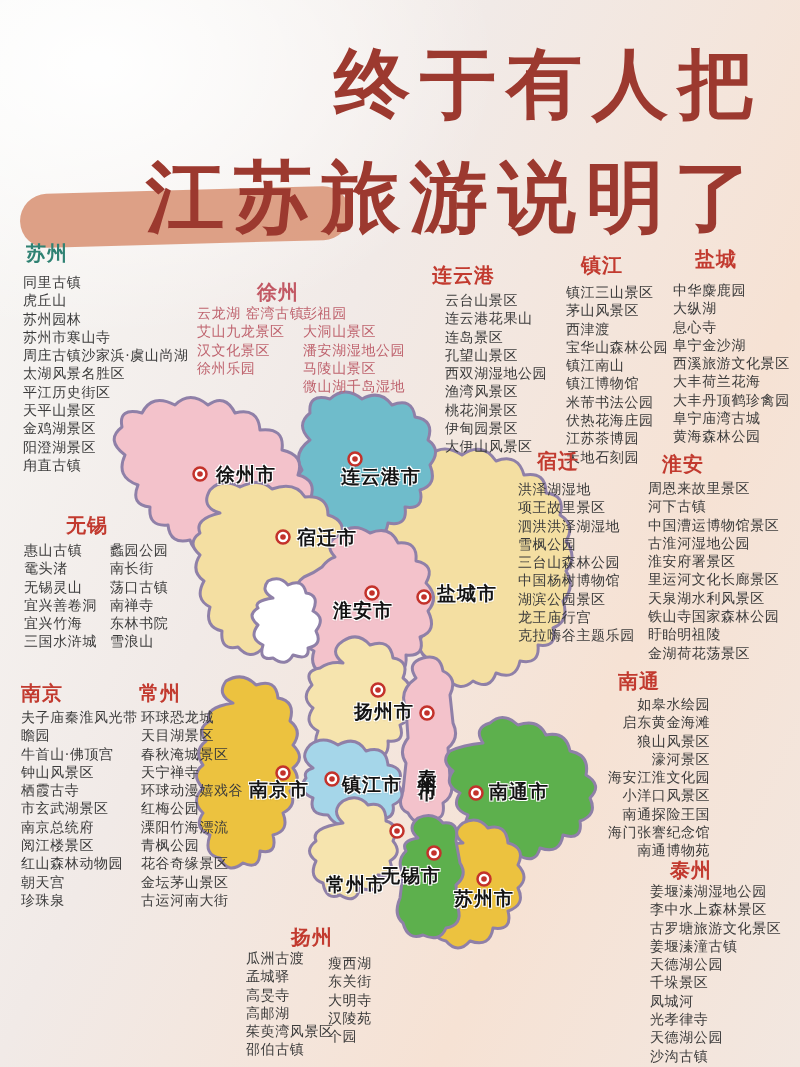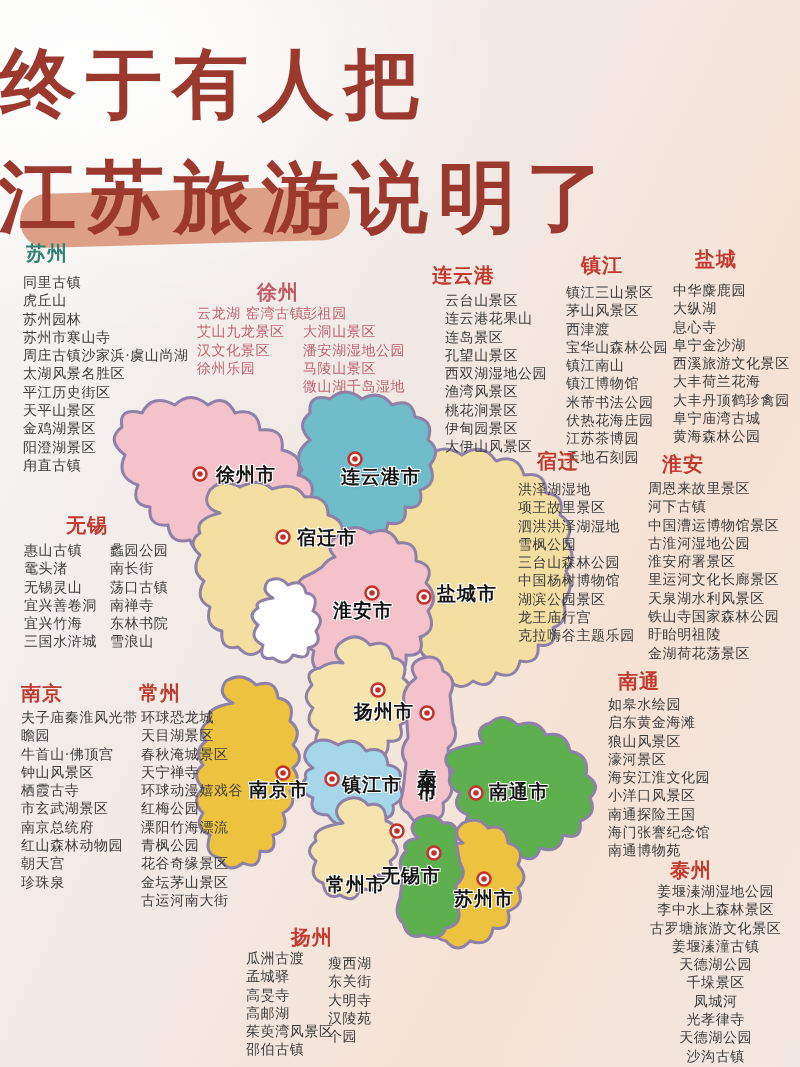--- a/index.html
+++ b/index.html
@@ -5,21 +5,21 @@
   html,body{margin:0;padding:0;}
   body{font-family:"DejaVu Sans","Liberation Sans",sans-serif;}
   #page{
     position:relative;width:800px;height:1067px;overflow:hidden;
     background:
       radial-gradient(ellipse 620px 420px at 12% 6%, rgba(255,255,255,0.95), rgba(255,255,255,0) 65%),
       linear-gradient(115deg,#f8f8f6 0%,#f1eae7 38%,#f6e2d4 72%,#f2e7e0 100%);
   }
   
   .title-line{
-    position:absolute;width:764px;text-align:left;
+    position:absolute;width:764px;text-align:right;
     font-weight:bold;color:#9c392f;letter-spacing:10px;
     white-space:nowrap;z-index:3;
   }
   #title1{top:34px;font-size:76px;}
   #title2{top:146px;left:-2px;font-size:78px;}
   .brush{
     position:absolute;left:20px;top:190px;width:330px;height:54px;
     background:#db9b80;border-radius:28px;transform:rotate(-1.6deg);
     z-index:2;opacity:.95;
   }
@@ -97,20 +97,21 @@
   <div>
     <div class="hdr" style="left:21px;top:680px;">南京</div>
     <div class="plist" style="left:21px;top:708px;">
         <div>夫子庙秦淮风光带</div>
         <div>瞻园</div>
         <div>牛首山·佛顶宫</div>
         <div>钟山风景区</div>
         <div>栖霞古寺</div>
         <div>市玄武湖景区</div>
         <div>南京总统府</div>
+        <div>阅江楼景区</div>
         <div>红山森林动物园</div>
         <div>朝天宫</div>
         <div>珍珠泉</div>
       </div>
   </div>
 
   <div>
     <div class="hdr" style="left:139px;top:680px;">常州</div>
     <div class="plist" style="left:141px;top:708px;">
         <div>环球恐龙城</div>
@@ -216,36 +217,36 @@
         <div>里运河文化长廊景区</div>
         <div>天泉湖水利风景区</div>
         <div>铁山寺国家森林公园</div>
         <div>盱眙明祖陵</div>
         <div>金湖荷花荡景区</div>
       </div>
   </div>
 
   <div>
     <div class="hdr" style="left:618px;top:668px;">南通</div>
-    <div class="plist" style="left:608px;top:695px;">
+    <div class="plist" style="left:608px;top:695px;text-align:right;">
         <div>如皋水绘园</div>
         <div>启东黄金海滩</div>
         <div>狼山风景区</div>
         <div>濠河景区</div>
         <div>海安江淮文化园</div>
         <div>小洋口风景区</div>
         <div>南通探险王国</div>
         <div>海门张謇纪念馆</div>
         <div>南通博物苑</div>
       </div>
   </div>
 
   <div>
     <div class="hdr" style="left:670px;top:857px;">泰州</div>
-    <div class="plist" style="left:650px;top:882px;text-align:center;">
+    <div class="plist" style="left:650px;top:882px;">
         <div>姜堰溱湖湿地公园</div>
         <div>李中水上森林景区</div>
         <div>古罗塘旅游文化景区</div>
         <div>姜堰溱潼古镇</div>
         <div>天德湖公园</div>
         <div>千垛景区</div>
         <div>凤城河</div>
         <div>光孝律寺</div>
         <div>天德湖公园</div>
         <div>沙沟古镇</div>

